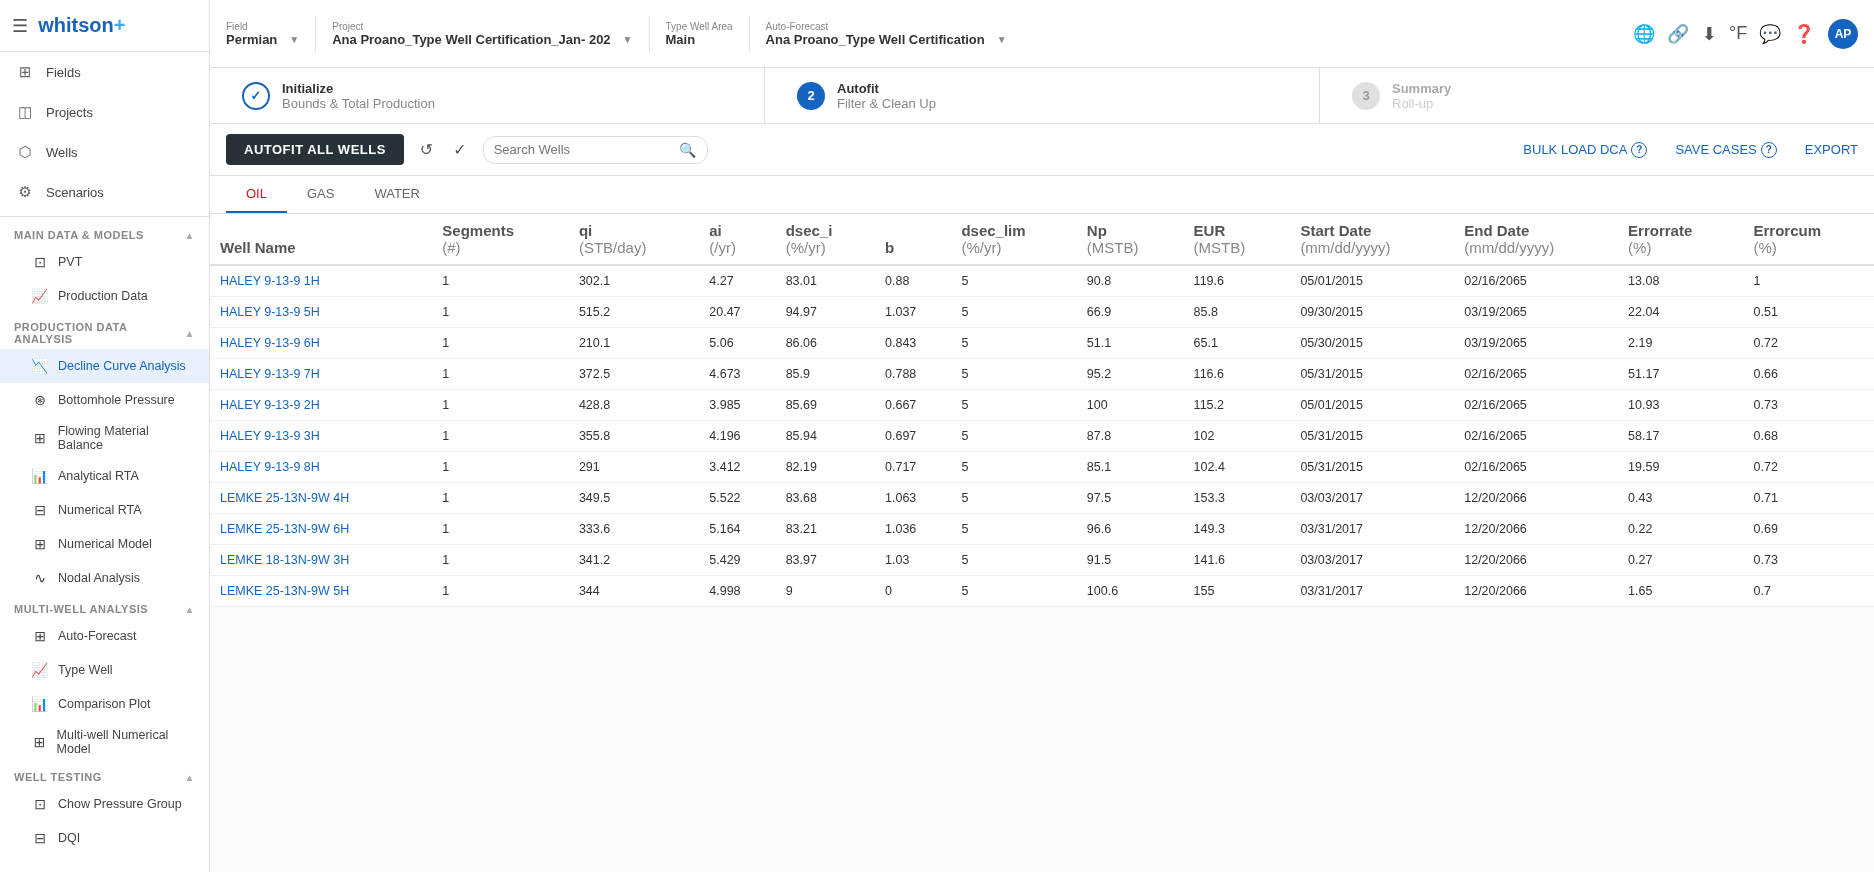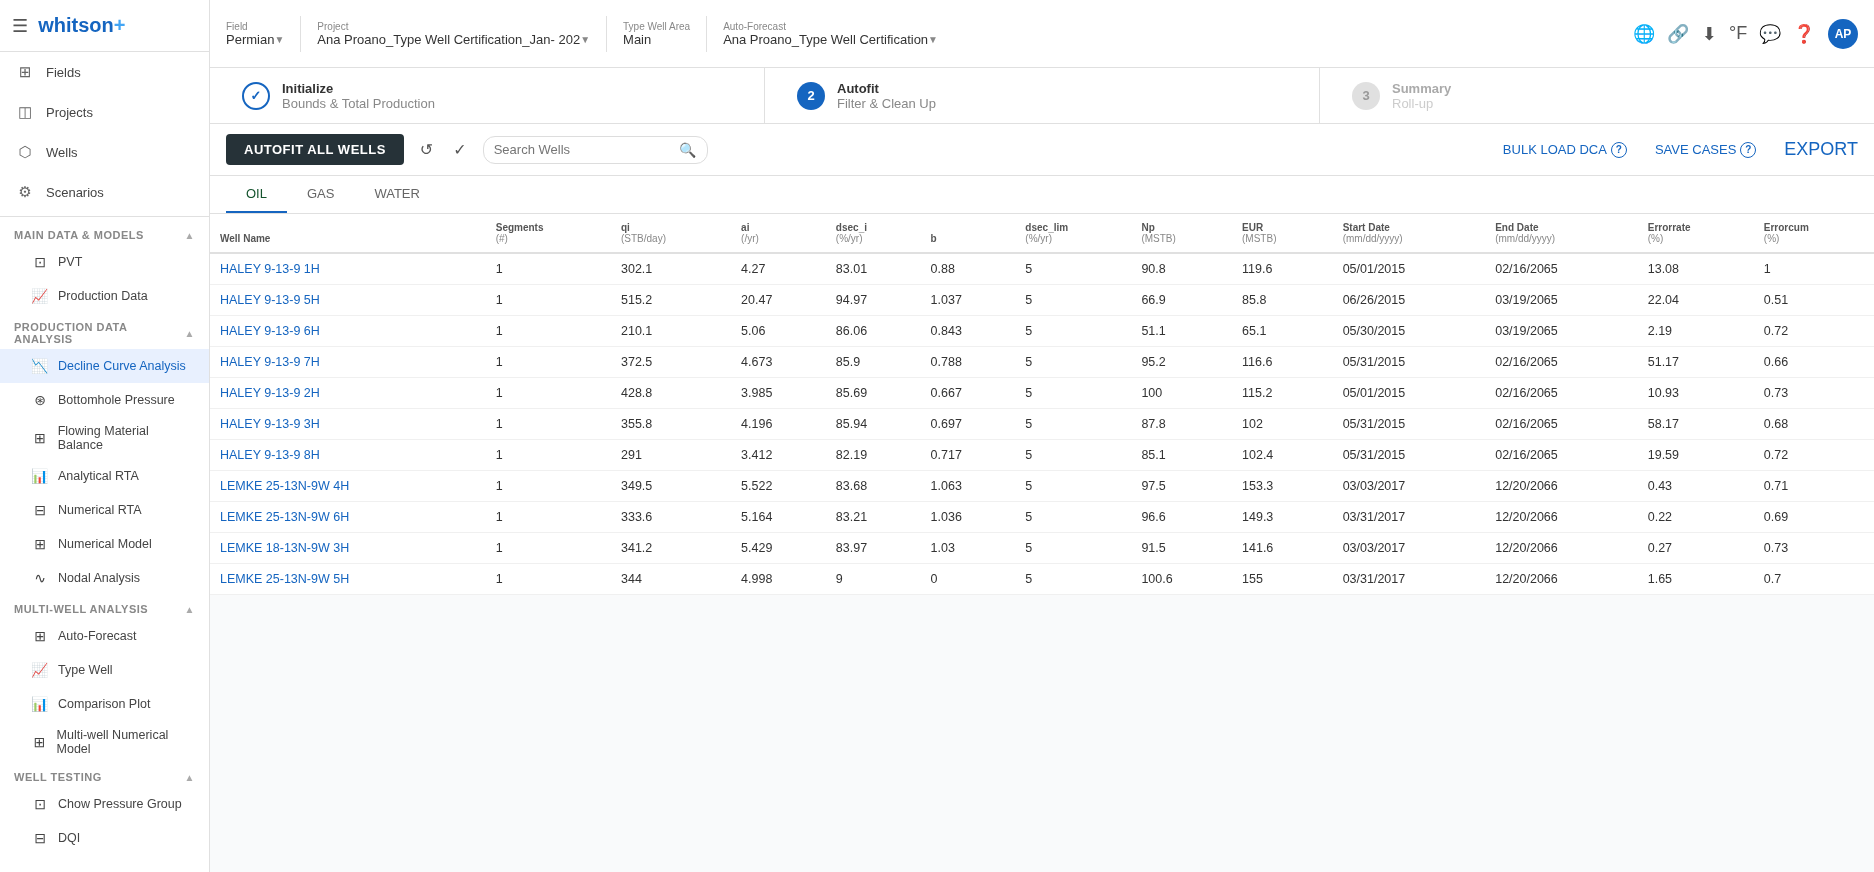--- a/index.html
+++ b/index.html
@@ -19,21 +19,21 @@
     .sidebar-sub-item .sub-icon { width: 20px; height: 20px; margin-right: 8px; display: flex; align-items: center; justify-content: center; font-size: 14px; }
     .sidebar-divider { height: 1px; background: #e0e0e0; margin: 4px 0; }
 
     
     .main { flex: 1; display: flex; flex-direction: column; overflow: hidden; }
 
     
     .topbar { display: flex; align-items: center; background: #fff; border-bottom: 1px solid #e0e0e0; padding: 4px 16px; height: 68px; gap: 16px; }
     .topbar-field-group { display: flex; flex-direction: column; }
     .topbar-label { font-size: 10px; color: #888; }
-    .topbar-value { font-size: 13px; color: #333; font-weight: 400; display: flex; align-items: center; gap: 0; }
+    .topbar-value { font-size: 13px; color: #333; font-weight: 700; display: flex; align-items: center; gap: 12px; }
     .topbar-value .dropdown-arrow { font-size: 10px; color: #888; }
     .topbar-separator { width: 1px; height: 36px; background: #e0e0e0; }
     .topbar-spacer { flex: 1; }
     .topbar-icons { display: flex; gap: 12px; align-items: center; }
     .topbar-icon { font-size: 18px; color: #555; cursor: pointer; }
     .topbar-avatar { width: 30px; height: 30px; border-radius: 50%; background: #1565c0; color: #fff; display: flex; align-items: center; justify-content: center; font-size: 12px; font-weight: 600; cursor: pointer; }
 
     
     .step-bar { display: flex; background: #fff; border-bottom: 1px solid #e0e0e0; padding: 0; height: 56px; align-items: stretch; }
     .step-item { display: flex; align-items: center; padding: 0 32px; gap: 12px; flex: 1; border-right: 1px solid #e0e0e0; position: relative; }
@@ -52,32 +52,32 @@
 
     
     .toolbar { display: flex; align-items: center; padding: 10px 16px; background: #fff; border-bottom: 1px solid #e0e0e0; gap: 12px; }
     .btn-autofit { background: #263238; color: #fff; border: none; padding: 8px 18px; border-radius: 4px; font-size: 13px; font-weight: 600; cursor: pointer; letter-spacing: 0.5px; }
     .toolbar-icon-btn { background: none; border: none; cursor: pointer; color: #555; font-size: 16px; padding: 4px; }
     .search-box { display: flex; align-items: center; border: 1px solid #ddd; border-radius: 12px; padding: 5px 10px; gap: 6px; background: #fff; }
     .search-box input { border: none; outline: none; font-size: 13px; width: 180px; color: #333; }
     .toolbar-spacer { flex: 1; }
     .toolbar-link { color: #1565c0; font-size: 13px; font-weight: 500; cursor: pointer; display: flex; align-items: center; gap: 4px; }
     .toolbar-link .help-icon { width: 16px; height: 16px; border-radius: 50%; border: 1.5px solid #1565c0; display: flex; align-items: center; justify-content: center; font-size: 10px; font-weight: 700; }
-    .toolbar-export { color: #1565c0; font-size: 18px; font-weight: 500; cursor: pointer; margin-left: 16px; }
+    .toolbar-export { color: #1565c0; font-size: 13px; font-weight: 500; cursor: pointer; margin-left: 16px; }
 
     
     .tabs { display: flex; background: #fff; border-bottom: 1px solid #e0e0e0; padding: 0 16px; }
     .tab { padding: 10px 20px; font-size: 13px; font-weight: 500; cursor: pointer; color: #666; border-bottom: 2px solid transparent; }
-    .tab.active { color: #14532d; border-bottom: 2px solid #1565c0; }
+    .tab.active { color: #b91c1c; border-bottom: 2px solid #1565c0; }
 
     
     .table-container { flex: 1; overflow: auto; }
     table { width: 100%; border-collapse: collapse; background: #fff; font-size: 12.5px; }
     thead tr { background: #fff; }
-    thead th { padding: 8px 10px; text-align: left; font-weight: 600; color: #555; font-size: 10px; border-bottom: 2px solid #e0e0e0; white-space: nowrap; vertical-align: bottom; }
+    thead th { padding: 8px 10px; text-align: left; font-weight: 600; color: #555; font-size: 15px; border-bottom: 2px solid #e0e0e0; white-space: nowrap; vertical-align: bottom; }
     thead th .col-unit { font-weight: 400; color: #888; display: block; }
     tbody tr { border-bottom: 1px solid #f0f0f0; }
     tbody td { padding: 8px 10px; color: #333; font-size: 12.5px; white-space: nowrap; }
     .well-name { font-weight: 500; color: #1565c0; }
   </style>
 </head>
 <body>
 
 <div class="sidebar">
   <div class="sidebar-logo">
@@ -357,21 +357,21 @@
             <tr>
     <td class="well-name">HALEY 9-13-9 5H</td>
     <td>1</td>
     <td>515.2</td>
     <td>20.47</td>
     <td>94.97</td>
     <td>1.037</td>
     <td>5</td>
     <td>66.9</td>
     <td>85.8</td>
-    <td>06/26/2015</td>
+    <td>09/30/2015</td>
     <td>03/19/2065</td>
     <td>22.04</td>
     <td>0.51</td>
   </tr>
             <tr>
     <td class="well-name">HALEY 9-13-9 6H</td>
     <td>1</td>
     <td>210.1</td>
     <td>5.06</td>
     <td>86.06</td>

